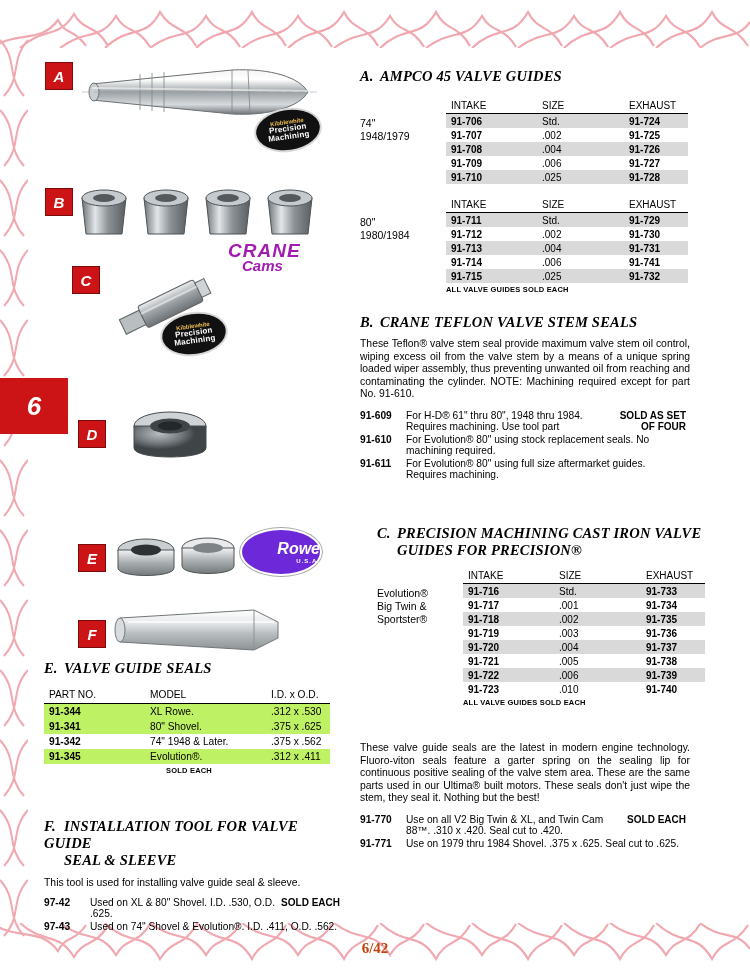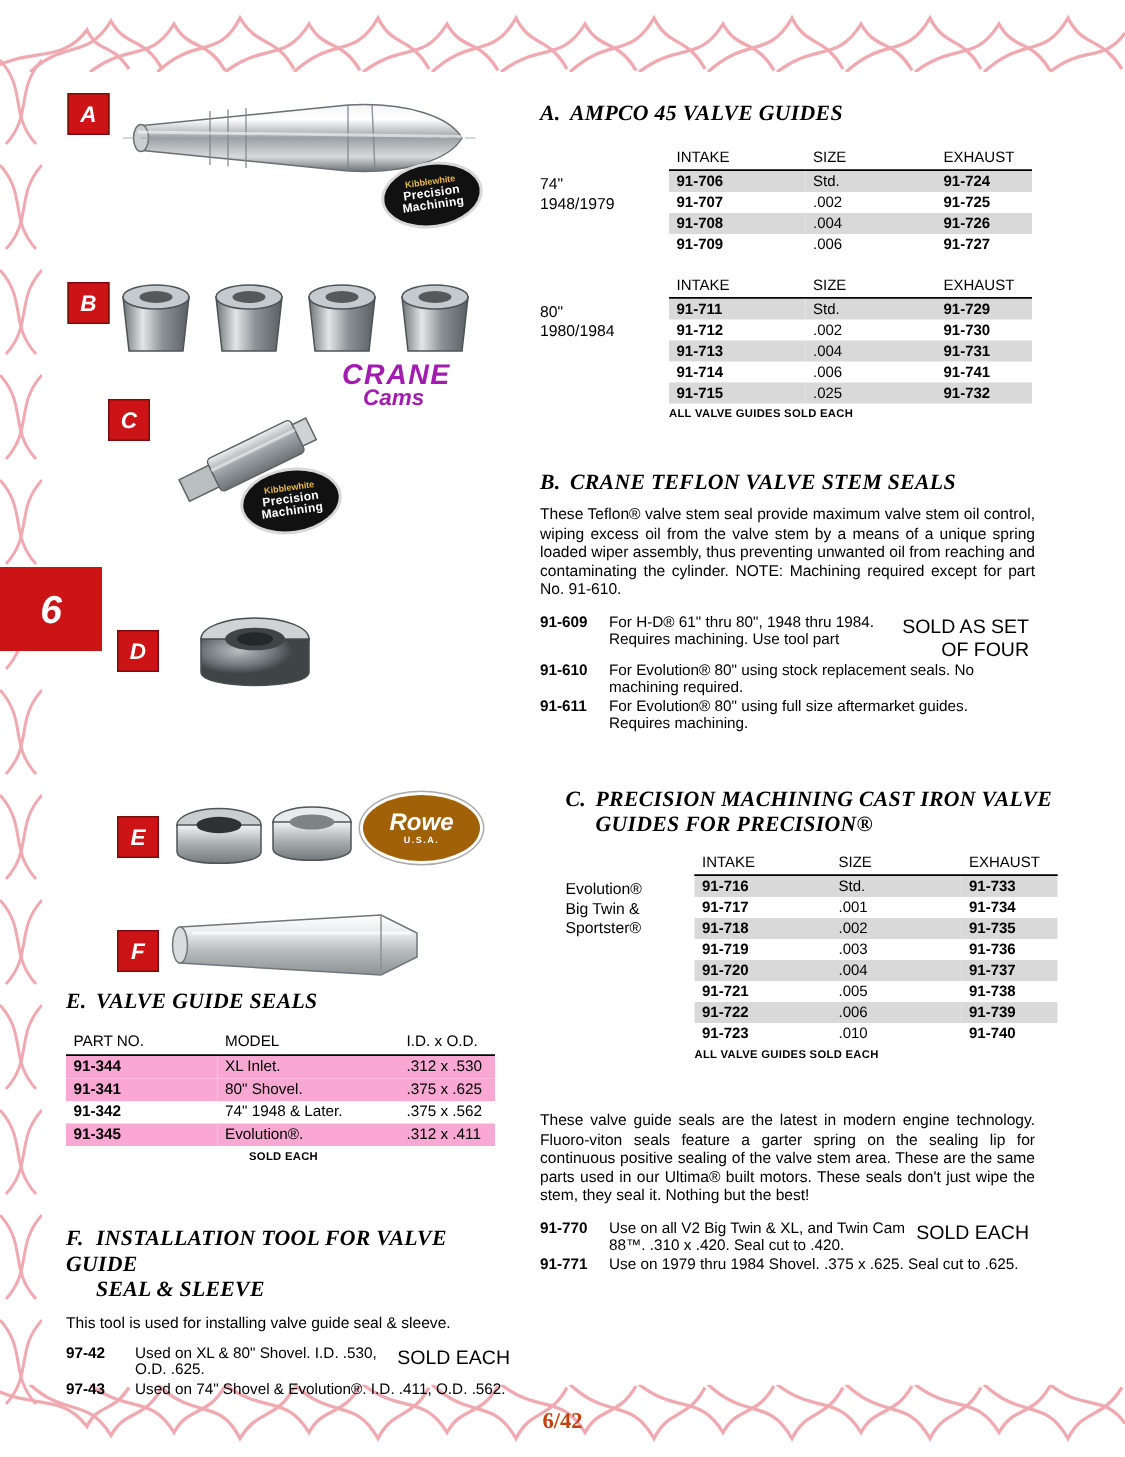--- a/index.html
+++ b/index.html
@@ -54,22 +54,22 @@
   }
   .badge-crane .c1{font-size:19px;letter-spacing:1px;}
   .badge-crane .c2{font-size:15px;margin-top:-5px;margin-left:14px;}
   .badge-chrome{
     width:112px;height:34px;background:#1b1b1b;border-radius:17px;
     color:#fff;font-size:9.5px;font-weight:bold;letter-spacing:.5px;
     display:flex;align-items:center;justify-content:center;
     border:2px solid #f0a21e;
   }
   .badge-rowe{
-    width:78px;height:44px;background:#a16207;border-radius:50%;
-    color:#fff;display:flex;flex-direction:column;align-items:center;justify-content:center;
+    width:78px;height:44px;background:#6d28d9;border-radius:50%;
+    color:#fff;display:flex;flex-direction:column;align-items:flex-end;justify-content:center;
     font-weight:bold;border:2px solid #fff;box-shadow:0 0 0 1px #aaa;
   }
   .badge-rowe .r1{font-size:16px;font-style:italic;}
   .badge-rowe .r2{font-size:6px;letter-spacing:1px;}
 
   
   .sec-head{
     font-family:"Liberation Serif", serif;
     font-weight:bold;font-style:italic;font-size:14.5px;letter-spacing:.2px;
   }
@@ -84,27 +84,27 @@
   table.pt td{padding:1.5px 6px 1.5px 5px;}
   table.pt tr.alt td{background:#d9d9d9;}
   table.pt td.pn{font-weight:bold;}
   .sold-note{font-size:7.5px;font-weight:bold;letter-spacing:.2px;}
 
   .rowlabel{font-size:10.5px;line-height:13px;}
 
   table.listing{border-collapse:collapse;font-size:10.2px;width:100%;}
   table.listing td{vertical-align:top;padding:1px 4px 1px 0;}
   table.listing td.pn{font-weight:bold;width:42px;white-space:nowrap;}
-  table.listing td.sold{font-size:13px;font-weight:normal;text-align:right;white-space:nowrap;}
+  table.listing td.sold{font-size:10px;font-weight:bold;text-align:right;white-space:nowrap;}
 
   
   table.etab{border-collapse:collapse;font-size:10.2px;}
   table.etab th{font-weight:normal;text-align:left;font-size:10.2px;padding:2px 8px 3px 5px;border-bottom:1px solid #000;}
   table.etab td{padding:2px 8px 2px 5px;}
-  table.etab tr.alt td{background:#f9a8d4;margin-top:34px;}
+  table.etab tr.alt td{background:#bef264;margin-top:34px;}
   table.etab td.pn{font-weight:bold;}
 
   .pagenum{
     position:absolute;left:0;right:0;bottom:14px;text-align:center;
     font-family:"Liberation Serif", serif;font-size:15px;font-weight:bold;color:#c2410c;
   }
 </style>
 </head>
 <body>
 
@@ -391,20 +391,25 @@
           <tr class="alt">
             <td class="pn">91-708</td>
             <td>.004</td>
             <td class="pn">91-726</td>
             </tr>
           <tr>
             <td class="pn">91-709</td>
             <td>.006</td>
             <td class="pn">91-727</td>
             </tr>
+          <tr class="alt">
+            <td class="pn">91-710</td>
+            <td>.025</td>
+            <td class="pn">91-728</td>
+            </tr>
         </tbody>
       </table>
     </div>
 
     <div style="display:flex;margin-top:14px;">
       <div class="rowlabel" style="width:86px;padding-top:18px;">
         <div>80"</div>
         <div>1980/1984</div>
       </div>
       <table class="pt" style="width:242px;">
@@ -566,21 +571,21 @@
       <thead>
           <tr>
         <th style="width:88px">PART NO.</th>
         <th style="width:108px">MODEL</th>
         <th>I.D. x O.D.</th>
       </tr>
         </thead>
       <tbody>
         <tr class="alt">
           <td class="pn">91-344</td>
-          <td>XL Inlet.</td>
+          <td>XL Rowe.</td>
           <td>.312 x .530</td>
           </tr>
         <tr class="alt">
           <td class="pn">91-341</td>
           <td>80" Shovel.</td>
           <td>.375 x .625</td>
           </tr>
         <tr>
           <td class="pn">91-342</td>
           <td>74" 1948 &amp; Later.</td>

